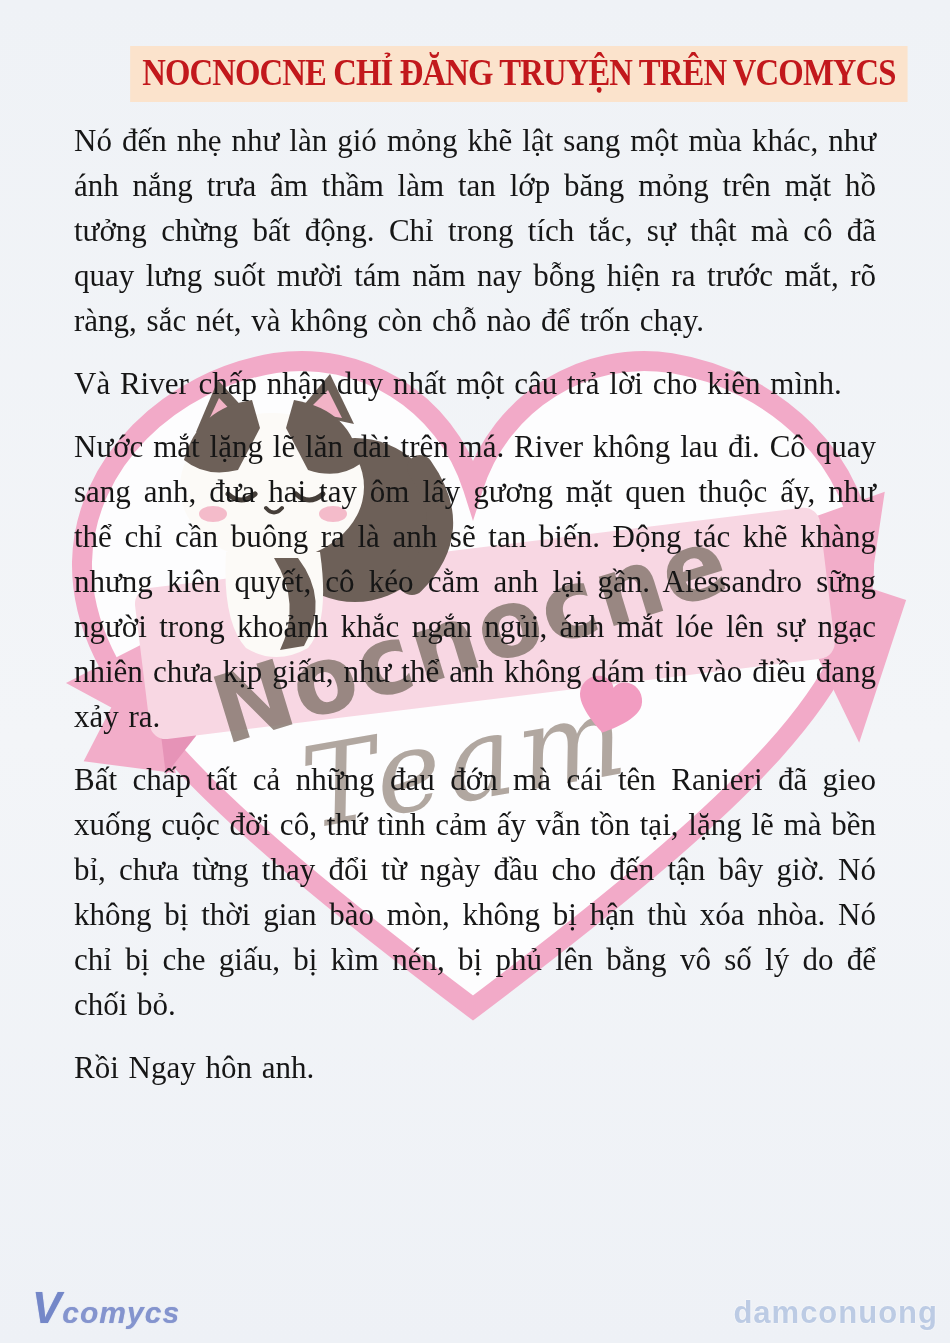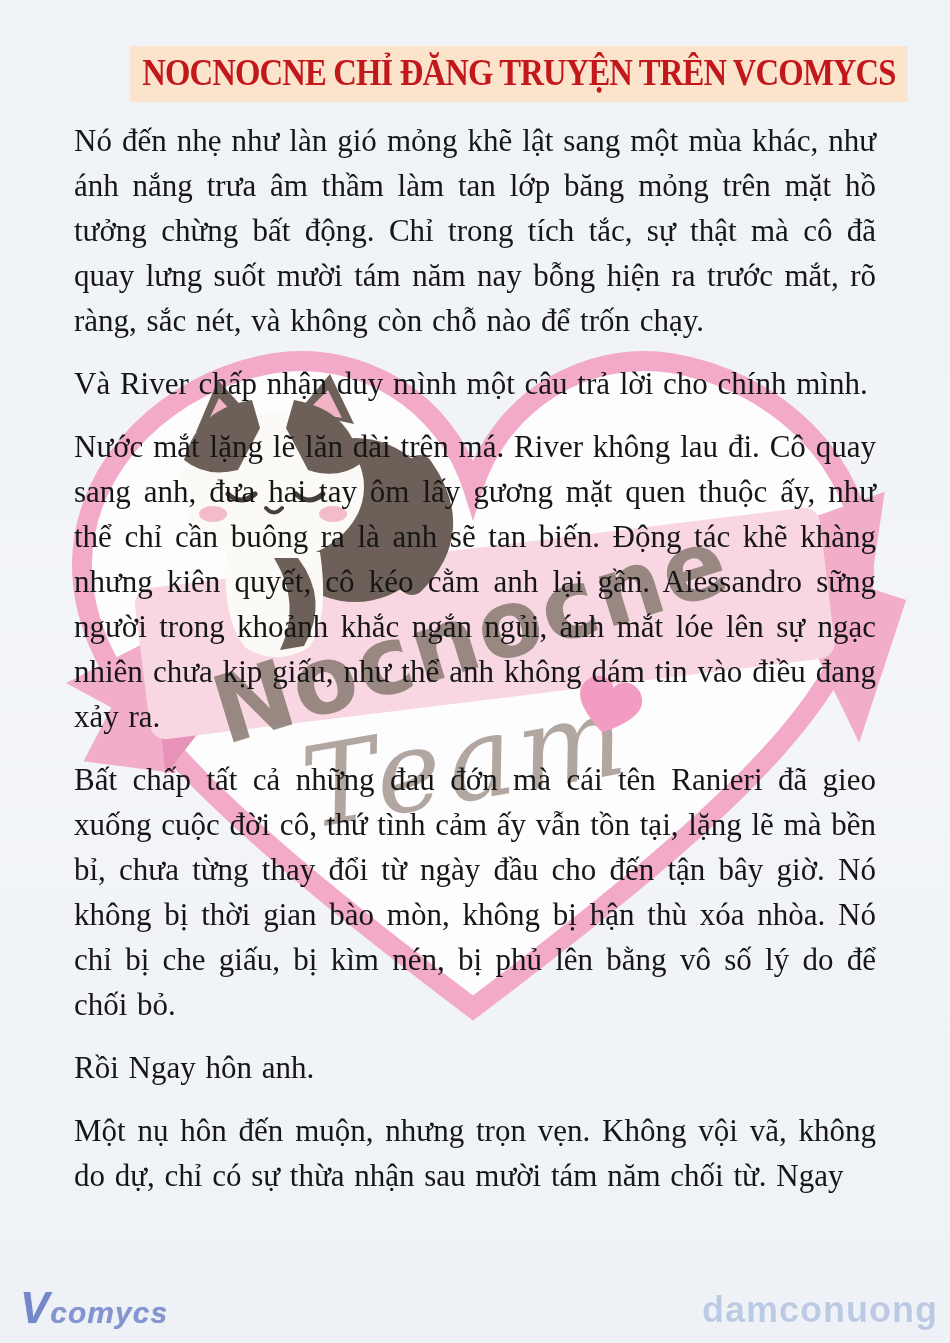--- a/index.html
+++ b/index.html
@@ -43,21 +43,21 @@
   .body-text p {
     font-size: 31px;
     line-height: 45px;
     color: #161616;
     text-align: justify;
     margin-bottom: 18px;
     word-spacing: 2px;
   }
   .logo {
     position: absolute;
-    left: 20px;
+    left: 32px;
     bottom: 10px;
     z-index: 2;
     font-family: "Liberation Sans", sans-serif;
     font-style: italic;
     font-weight: bold;
     font-size: 30px;
     letter-spacing: 1px;
     color: #8494ce;
     text-shadow: 0 0 1px #aab6de;
   }
@@ -65,21 +65,21 @@
     font-size: 44px;
     color: #7487c8;
   }
   .credit {
     position: absolute;
     right: 12px;
     bottom: 12px;
     z-index: 2;
     font-family: "Liberation Sans", sans-serif;
     font-weight: bold;
-    font-size: 36px;
+    font-size: 31px;
     letter-spacing: 1px;
     color: #bccbe4;
     text-shadow: 0 0 2px #ffffff;
   }
 </style>
 </head>
 <body>
 
 <div class="page">
 
@@ -127,23 +127,22 @@
     <path transform="translate(585 672) rotate(14) scale(1.05)" d="M0 18 C0 8 8 0 17 0 C23 0 28 3 30 8 C32 3 37 0 43 0 C52 0 60 8 60 18 C60 34 30 52 30 52 C30 52 0 34 0 18 Z" fill="#f29cc1"></path>
   </svg>
 
   <div class="content">
     <div class="title-wrap">
       <span class="title">NOCNOCNE CHỈ ĐĂNG TRUYỆN TRÊN VCOMYCS</span>
     </div>
 
     <div class="body-text">
       <p>Nó đến nhẹ như làn gió mỏng khẽ lật sang một mùa khác, như ánh nắng trưa âm thầm làm tan lớp băng mỏng trên mặt hồ tưởng chừng bất động. Chỉ trong tích tắc, sự thật mà cô đã quay lưng suốt mười tám năm nay bỗng hiện ra trước mắt, rõ ràng, sắc nét, và không còn chỗ nào để trốn chạy.</p>
-      <p>Và River chấp nhận duy mình một câu trả lời cho chính mình.</p>
+      <p>Và River chấp nhận duy nhất một câu trả lời cho kiên mình.</p>
       <p>Nước mắt lặng lẽ lăn dài trên má. River không lau đi. Cô quay sang anh, đưa hai tay ôm lấy gương mặt quen thuộc ấy, như thể chỉ cần buông ra là anh sẽ tan biến. Động tác khẽ khàng nhưng kiên quyết, cô kéo cằm anh lại gần. Alessandro sững người trong khoảnh khắc ngắn ngủi, ánh mắt lóe lên sự ngạc nhiên chưa kịp giấu, như thể anh không dám tin vào điều đang xảy ra.</p>
       <p>Bất chấp tất cả những đau đớn mà cái tên Ranieri đã gieo xuống cuộc đời cô, thứ tình cảm ấy vẫn tồn tại, lặng lẽ mà bền bỉ, chưa từng thay đổi từ ngày đầu cho đến tận bây giờ. Nó không bị thời gian bào mòn, không bị hận thù xóa nhòa. Nó chỉ bị che giấu, bị kìm nén, bị phủ lên bằng vô số lý do để chối bỏ.</p>
       <p>Rồi Ngay hôn anh.</p>
-      <p>Một nụ hôn đến muộn, nhưng trọn vẹn. Không vội vã, không do dự, chỉ có sự thừa nhận sau mười tám năm chối từ. Ngay</p>
     </div>
   </div>
 
   <div class="logo">Vcomycs</div>
   <div class="credit">damconuong</div>
 </div>
 
 </body></html>

